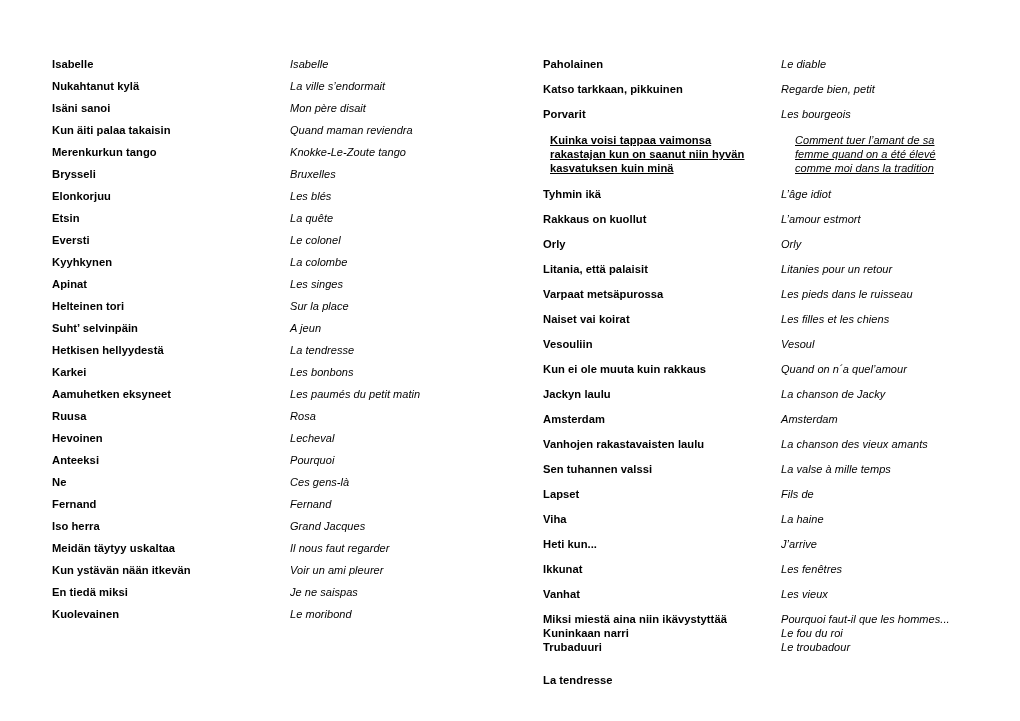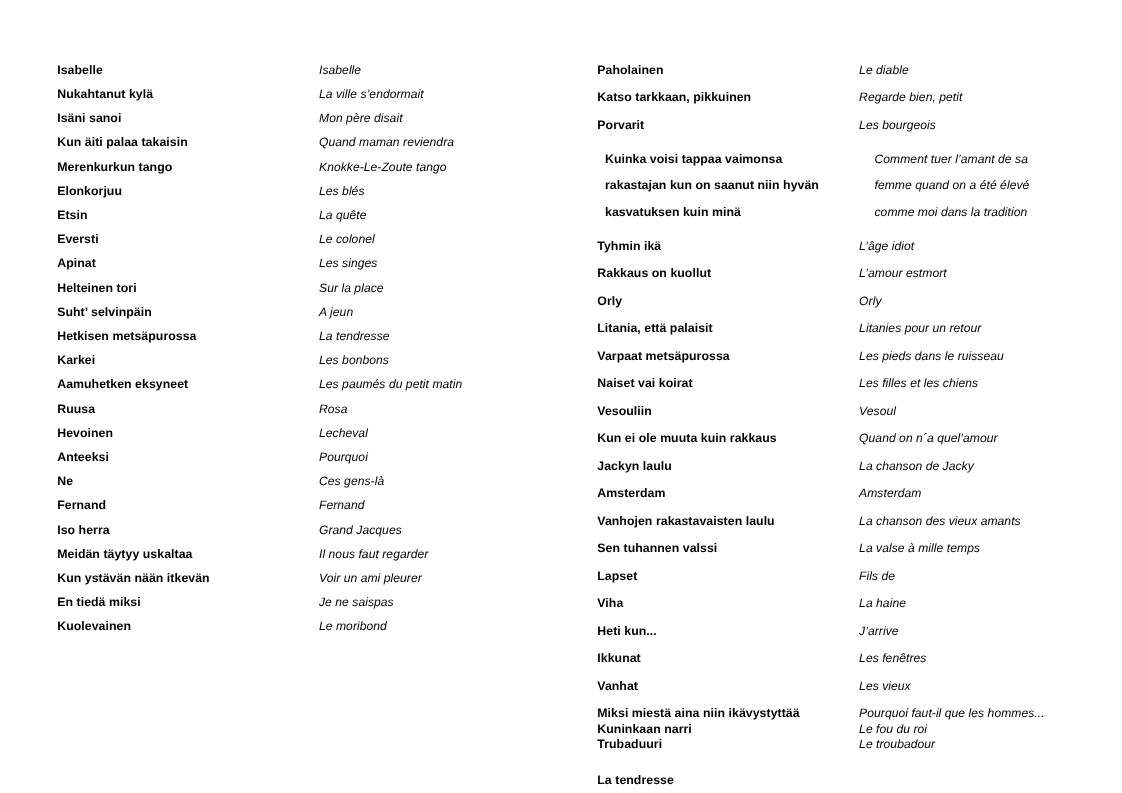--- a/index.html
+++ b/index.html
@@ -51,21 +51,22 @@
     font-style: italic;
     line-height: 13.8px;
     letter-spacing: 0.05px;
     white-space: pre-line;
   }
 
   
   .row.indented .fi,
   .row.indented .fr {
     padding-left: 7px;
-    line-height: 24px;
+    line-height: 14px;
+    text-decoration: underline;
   }
   .col-right .row.indented { margin-bottom: 13px; }
 
   
   .col-right .row.tight { margin-bottom: 0.5px; }
 
   
   .row.orphan { margin-top: 19px; }
 </style>
 </head>
@@ -87,45 +88,53 @@
       </div>
       <div class="row">
         <div class="fi">Kun äiti palaa takaisin</div>
         <div class="fr">Quand maman reviendra</div>
       </div>
       <div class="row">
         <div class="fi">Merenkurkun tango</div>
         <div class="fr">Knokke-Le-Zoute tango</div>
       </div>
       <div class="row">
+        <div class="fi">Brysseli</div>
+        <div class="fr">Bruxelles</div>
+      </div>
+      <div class="row">
         <div class="fi">Elonkorjuu</div>
         <div class="fr">Les blés</div>
       </div>
       <div class="row">
         <div class="fi">Etsin</div>
         <div class="fr">La quête</div>
       </div>
       <div class="row">
         <div class="fi">Eversti</div>
         <div class="fr">Le colonel</div>
       </div>
       <div class="row">
+        <div class="fi">Kyyhkynen</div>
+        <div class="fr">La colombe</div>
+      </div>
+      <div class="row">
         <div class="fi">Apinat</div>
         <div class="fr">Les singes</div>
       </div>
       <div class="row">
         <div class="fi">Helteinen tori</div>
         <div class="fr">Sur la place</div>
       </div>
       <div class="row">
         <div class="fi">Suht’ selvinpäin</div>
         <div class="fr">A jeun</div>
       </div>
       <div class="row">
-        <div class="fi">Hetkisen metsäpurossa</div>
+        <div class="fi">Hetkisen hellyydestä</div>
         <div class="fr">La tendresse</div>
       </div>
       <div class="row">
         <div class="fi">Karkei</div>
         <div class="fr">Les bonbons</div>
       </div>
       <div class="row">
         <div class="fi">Aamuhetken eksyneet</div>
         <div class="fr">Les paumés du petit matin</div>
       </div>

